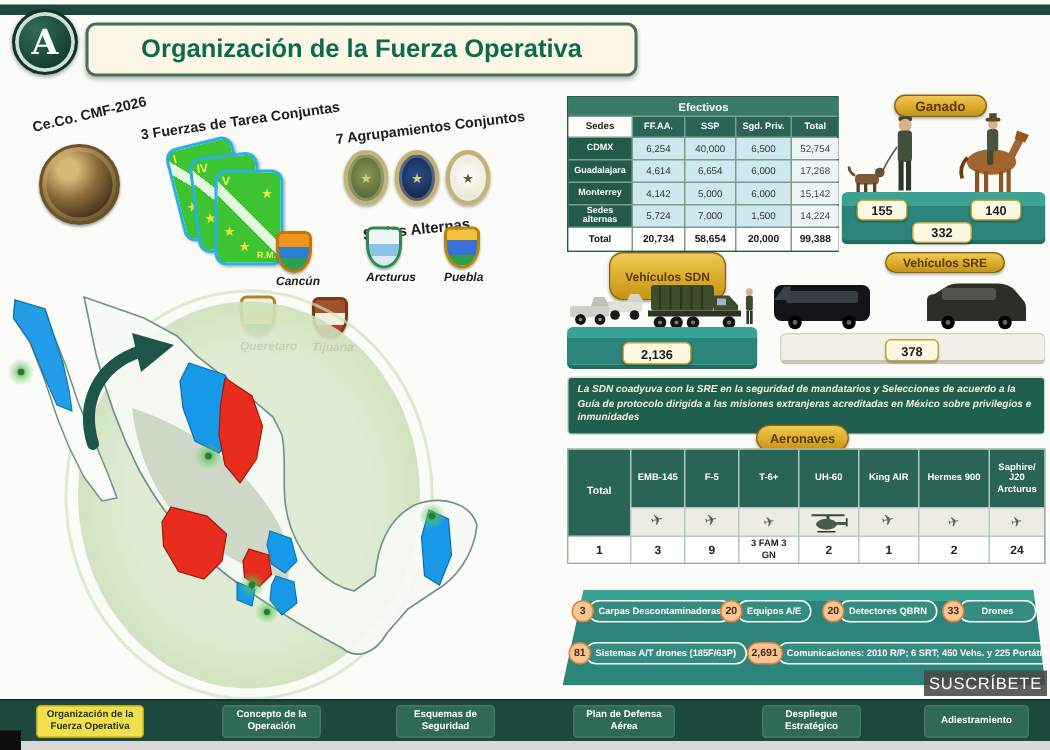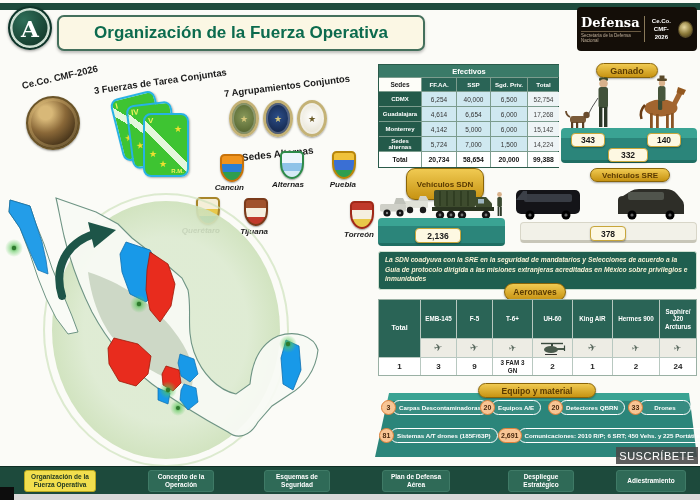--- a/index.html
+++ b/index.html
@@ -41,21 +41,21 @@
 .card .num{position:absolute;left:3px;top:1px;font-size:8px;font-weight:bold;color:#eef25e}
 .card .st{position:absolute;color:#f0e030;font-size:9px;line-height:1}
 .card .s1{left:4px;bottom:16px}.card .s2{left:14px;bottom:6px}.card .s3{right:5px;top:10px}
 .card .rm{position:absolute;right:3px;bottom:1px;font-size:6px;font-weight:bold;color:#eef25e}
 .oval{position:absolute;top:100px;width:30px;height:37px;border-radius:50%;border:3px solid #c4b276;box-shadow:0 1px 2px rgba(0,0,0,.35),inset 0 0 0 2px rgba(255,255,255,.25)}
 .ov1{left:229px;background:radial-gradient(circle at 50% 45%,#88985a,#5a6a34 70%)}
 .ov2{left:263px;background:radial-gradient(circle at 50% 45%,#2c4e8a,#16294e 72%)}
 .ov3{left:297px;background:radial-gradient(circle at 50% 45%,#ffffff,#e8e4d4 75%)}
 .ov-glyph{position:absolute;left:0;top:0;width:100%;height:100%;display:flex;align-items:center;justify-content:center;font-size:9px;color:#d8c87a}
 .ov3 .ov-glyph{color:#6a5a28}
-.sede{position:absolute;width:60px;display:flex;flex-direction:column;align-items:flex-end}
+.sede{position:absolute;width:60px;display:flex;flex-direction:column;align-items:flex-start}
 .shield{width:24px;height:28px;border-radius:5px 5px 55% 55%/5px 5px 60% 60%;box-shadow:0 1px 1.5px rgba(0,0,0,.35)}
 .sede .lbl{font-size:8px;font-weight:bold;font-style:italic;color:#1a1a1a;margin-top:1px;white-space:nowrap}
 .sd-cancun{left:184px;top:154px}.sd-pachuca{left:244px;top:151px}.sd-puebla{left:296px;top:151px}
 .sd-queretaro{left:160px;top:197px}.sd-tijuana{left:208px;top:198px}.sd-toluca{left:268px;top:199px}.sd-torreon{left:314px;top:201px}
 .sh-cancun{background:linear-gradient(#f0941e 0 35%,#2a7fd4 35% 68%,#2e9e4f 68%);border:2px solid #c8720a}
 .sh-pachuca{background:linear-gradient(#eef6fc 0 40%,#8fc3e8 40% 75%,#d6eaf6 75%);border:2px solid #2e8b4a}
 .sh-puebla{background:linear-gradient(#f0c23a 0 30%,#3a6fd4 30% 70%,#2e9e4f 70%);border:2px solid #b8860b}
 .sh-queretaro{background:linear-gradient(#f5efd8 0 40%,#e8c84a 40% 70%,#2e8b4a 70%);border:2px solid #a8862a}
 .sh-tijuana{background:linear-gradient(#a0522d 0 35%,#f5efe0 35% 70%,#c0392b 70%);border:2px solid #7a3a1a}
 .sh-toluca{background:linear-gradient(#f5efe0 0 55%,#2e9e4f 55%);border:2px solid #c0392b}
@@ -143,29 +143,20 @@
   <div class="top-strip"></div>
 
   <div class="a-badge">
     <span>A</span>
   </div>
 
   <div class="title-banner">
     <span>Organización de la Fuerza Operativa</span>
   </div>
 
-  <div class="brand-box">
-    <div>
-      <div class="brand-name">Defensa</div>
-      <div class="brand-sub">Secretaría de la Defensa Nacional</div>
-    </div>
-    <div class="brand-div"></div>
-    <div class="brand-code">Ce.Co. CMF-2026</div>
-    <div class="brand-emblem"></div>
-  </div>
 
   <div class="rot-lbl lbl-ceco">Ce.Co. CMF-2026</div>
   <div class="medallion"></div>
 
   <div class="rot-lbl lbl-fuerzas">3 Fuerzas de Tarea Conjuntas</div>
   <div class="cards">
     <div class="card c1">
       <span class="num">I</span>
       <span class="st s1">★</span>
     </div>
@@ -195,37 +186,33 @@
     </div>
 
   <div class="rot-lbl lbl-sedes">Sedes Alternas</div>
 
   <div class="sede sd-cancun">
     <div class="shield sh-cancun"></div>
     <span class="lbl">Cancún</span>
   </div>
   <div class="sede sd-pachuca">
     <div class="shield sh-pachuca"></div>
-    <span class="lbl">Alternas</span>
+    <span class="lbl">Arcturus</span>
   </div>
   <div class="sede sd-puebla">
     <div class="shield sh-puebla"></div>
     <span class="lbl">Puebla</span>
   </div>
   <div class="sede sd-queretaro">
     <div class="shield sh-queretaro"></div>
     <span class="lbl">Querétaro</span>
   </div>
   <div class="sede sd-tijuana">
     <div class="shield sh-tijuana"></div>
     <span class="lbl">Tijuana</span>
-  </div>
-  <div class="sede sd-torreon">
-    <div class="shield sh-torreon"></div>
-    <span class="lbl">Torreón</span>
   </div>
 
   <svg class="map" viewBox="0 0 334 280">
     <defs>
       <radialGradient id="gm">
           <stop offset="0" stop-color="#2e8b2e" stop-opacity=".95"></stop>
           <stop offset=".45" stop-color="#58c858" stop-opacity=".5"></stop>
           <stop offset="1" stop-color="#58c858" stop-opacity="0"></stop>
         </radialGradient>
       <radialGradient id="ge">
@@ -328,21 +315,21 @@
     <rect x="108" y="40" width="2.8" height="14" fill="#8a5424"></rect>
     <rect x="113" y="39" width="2.8" height="15" fill="#8a5424"></rect>
     <path d="M 87,31 q -6,6 -3.5,14" stroke="#6a3c14" stroke-width="2.5" fill="none"></path>
     <rect x="100" y="25" width="4.2" height="11" rx="1.5" fill="#3c4c34"></rect>
     <rect x="100" y="12" width="7.5" height="15" rx="2.5" fill="#46563c"></rect>
     <circle cx="104" cy="9" r="3.2" fill="#d9b28c"></circle>
     <rect x="99" y="4.5" width="10" height="2.5" rx="1.2" fill="#5a4a2a"></rect>
     <rect x="101.5" y="1.5" width="5" height="3.8" fill="#5a4a2a"></rect>
   </svg>
   <div class="plat plat-ganado"></div>
-  <div class="cbadge cnt-dogs">343</div>
+  <div class="cbadge cnt-dogs">155</div>
   <div class="cbadge cnt-horses">140</div>
   <div class="cbadge cnt-gtotal">332</div>
 
   <div class="gpill pill-sdn">Vehículos SDN</div>
   <svg class="scene sc-sdn" viewBox="0 0 127 40">
     <rect x="26" y="19" width="24" height="7" rx="1.5" fill="#e0e1d8"></rect>
     <path d="M 40,19 l 2,-5 l 6,0 l 3,5 z" fill="#d2d3ca"></path>
     <circle cx="32" cy="28" r="3.2" fill="#1a1a1a"></circle>
       <circle cx="45" cy="28" r="3.2" fill="#1a1a1a"></circle>
     <rect x="2" y="22" width="26" height="7.5" rx="1.5" fill="#cfd0c8"></rect>
@@ -443,21 +430,20 @@
     <div class="av av-uh">
         <span>3 FAM 3 GN</span>
       </div>
     <div class="av">2</div>
     <div class="av">1</div>
     <div class="av">2</div>
     <div class="av">24</div>
   </div>
 
   <div class="plat-equip"></div>
-  <div class="gpill pill-equip">Equipo y material</div>
 
   <div class="eqi q1">
     <span class="eq-num">3</span>
     <span class="eq-lbl">Carpas Descontaminadoras</span>
   </div>
   <div class="eqi q2">
     <span class="eq-num">20</span>
     <span class="eq-lbl">Equipos A/E</span>
   </div>
   <div class="eqi q3">

